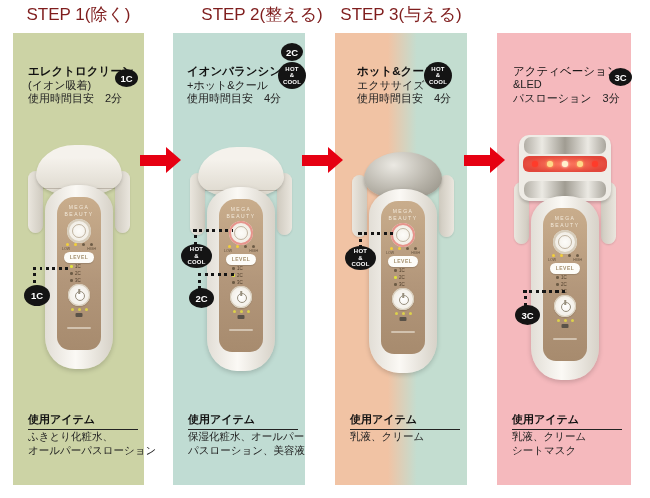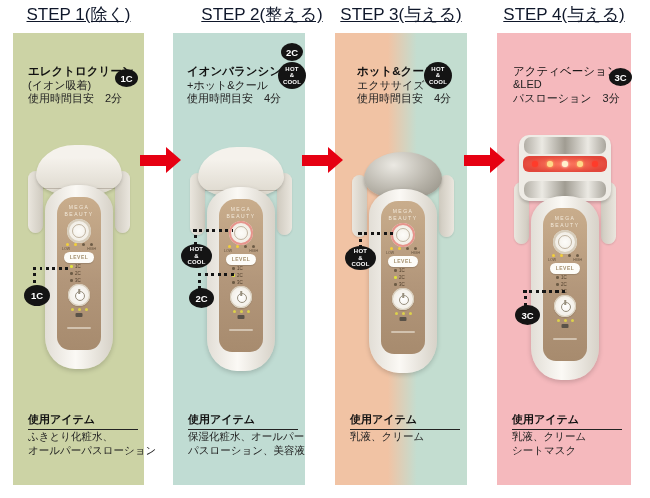--- a/index.html
+++ b/index.html
@@ -1,21 +1,21 @@
 <!DOCTYPE html>
 <html><head>
 <meta charset="utf-8">
 <style>
   html,body{margin:0;padding:0;background:#fff;}
   .stage{position:relative;width:650px;height:498px;background:#fff;overflow:hidden;
          font-family:"Liberation Sans","DejaVu Sans",sans-serif;color:#222;}
 
   
   .step-title{position:absolute;top:3px;height:24px;text-align:center;
-              font-size:17px;color:#0f172a;letter-spacing:0;text-decoration:underline;}
+              font-size:17px;color:#7f1d1d;letter-spacing:0;}
 
   
   .panel{position:absolute;top:33px;height:452px;}
 
   
   .mline1{position:absolute;font-size:11.5px;font-weight:bold;color:#111;white-space:nowrap;}
   .mline2{position:absolute;font-size:11px;color:#222;white-space:nowrap;}
   .tline {position:absolute;font-size:11px;color:#222;white-space:nowrap;}
 
   
@@ -112,21 +112,20 @@
             width:24px;height:2px;background:rgba(250,245,235,.5);border-radius:1px;}
 </style>
 </head>
 <body>
 
 <div class="stage">
 
   <div class="step-title" style="left:13px;width:131px;">STEP 1(除く)</div>
   <div class="step-title" style="left:173px;width:132px;margin-left:23px;">STEP 2(整える)</div>
   <div class="step-title" style="left:335px;width:132px;">STEP 3(与える)</div>
-  <div class="step-title" style="left:497px;width:134px;">STEP 4(与える)</div>
 
   <div class="panel" style="left:13px;width:131px;">
   </div>
   <div class="panel" style="left: 13px; width: 131px; background: rgb(204, 211, 165);">
     <div class="mline1" style="left:15px;top:31px;">エレクトロクリーン</div>
     <div class="badge sm" style="left:102px;top:36px;width:23px;height:18px;">1C</div>
     <div class="mline2" style="left:15px;top:45px;">(イオン吸着)</div>
     <div class="tline" style="left:15px;top:58px;">使用時間目安　2分</div>
 
     <div class="device" style="left:14px;top:112px;">

